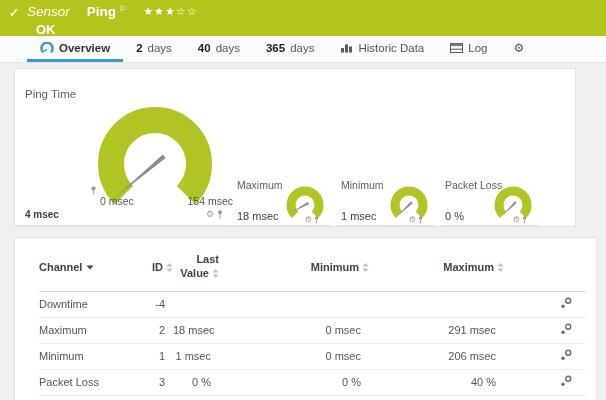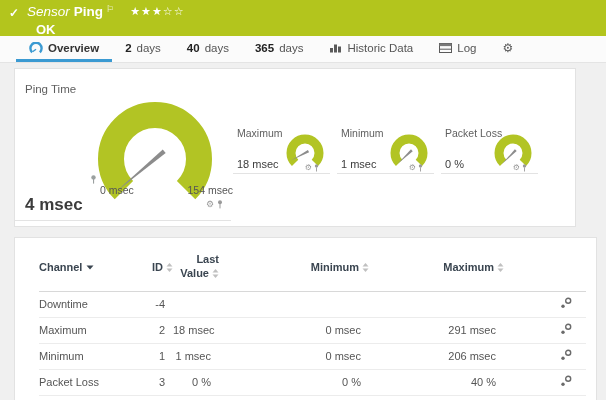--- a/index.html
+++ b/index.html
@@ -4,50 +4,50 @@
 <style>
   * { margin:0; padding:0; box-sizing:border-box; }
   html,body { width:606px; height:400px; overflow:hidden; }
   body { font-family:"Liberation Sans", sans-serif; background:#f0f0f0; }
   .page { width:606px; height:400px; position:relative; background:#f0f0f0; overflow:hidden; }
 
   
   .topbar { height:36px; background:#b3c51d; color:#fff; padding:4px 10px 0 9px; }
   .title-row { display:flex; align-items:flex-start; line-height:16px; }
   .check { font-size:12px; font-weight:bold; margin:1px 8px 0 0; }
-  .kind { font-style:italic; font-size:13.5px; margin-right:4px; }
+  .kind { font-style:italic; font-size:13.5px; margin-right:17px; }
   .name { font-weight:bold; font-size:13.5px; }
   .flag { font-size:9px; vertical-align:super; margin-left:3px; line-height:10px; }
   .stars { margin-left:16px; font-size:11px; letter-spacing:1px; line-height:14px; }
   .status-line { margin-left:27px; font-size:13px; font-weight:bold; margin-top:1px; }
 
   
-  .tabs { height:27px; background:#fbfbfb; border-bottom:1px solid #e4e4e4; display:flex; padding-left:16px; font-size:11.5px; color:#555; }
+  .tabs { height:27px; background:#fbfbfb; border-bottom:1px solid #e4e4e4; display:flex; padding-left:27px; font-size:11.5px; color:#555; }
   .tab { display:flex; align-items:center; gap:5px; padding:0 13px; cursor:pointer; border-bottom:3px solid transparent; white-space:nowrap; }
   .tab.active { border-bottom-color:#3b9ad2; color:#333; font-weight:bold; }
   .tab .num { font-weight:bold; color:#222; }
   .ticon { flex:none; }
   .gear-glyph { font-size:12px; color:#5a5a5a; line-height:1; }
 
   
   .panel { background:#fff; border:1px solid #e2e2e2; }
-  .top-panel { margin:5px 30px 0 14px; height:159px; display:flex; align-items:center; }
+  .top-panel { margin:5px 30px 0 14px; height:159px; display:flex; align-items:flex-end; }
   .table-panel { margin:10px 9px 0 14px; height:170px; padding:6px 10px 0 24px; }
 
   
   .main-gauge-block { width:216px; height:146px; border-bottom:1px solid #e3e3e3; display:flex; flex-direction:column; }
   .blk-label { margin:8px 0 0 10px; font-size:11.5px; color:#5f5f5f; }
   .gauge-wrap { position:relative; width:140px; height:106px; margin:0 0 0 70px; }
   .gauge-wrap svg.big { position:absolute; top:-2px; left:0; }
   .scale { position:absolute; bottom:-1px; font-size:10.5px; color:#555; white-space:nowrap; }
   .scale.min { left:15px; }
   .scale.max { right:-8px; }
   .limit-marker { position:absolute; left:5px; bottom:11px; }
   .blk-footer { display:flex; justify-content:space-between; align-items:center; padding:0 8px 0 10px; margin-top:auto; margin-bottom:5px; }
-  .gauge-value { font-size:17px; font-weight:bold; color:#3c3c3c; }
+  .gauge-value { font-size:10px; font-weight:bold; color:#3c3c3c; }
   .panel-icons { display:flex; gap:3px; align-items:center; color:#9a9a9a; }
   .panel-icons .gear-glyph { font-size:9px; color:#9a9a9a; }
 
   
   .mini-block { width:97px; margin-top:6px; height:47px; border-bottom:1px solid #e3e3e3; position:relative; }
   .mini-block.m0 { margin-left:2px; } .mini-block.m1, .mini-block.m2 { margin-left:7px; }
   .mini-label { margin-left:4px; font-size:10.5px; color:#5f5f5f; line-height:13px; }
   .mini-content { position:relative; height:33px; }
   .mini-value { position:absolute; left:4px; bottom:3px; font-size:11px; color:#3c3c3c; white-space:nowrap; }
   .mini-content svg.mini { position:absolute; right:3px; top:-7px; }

